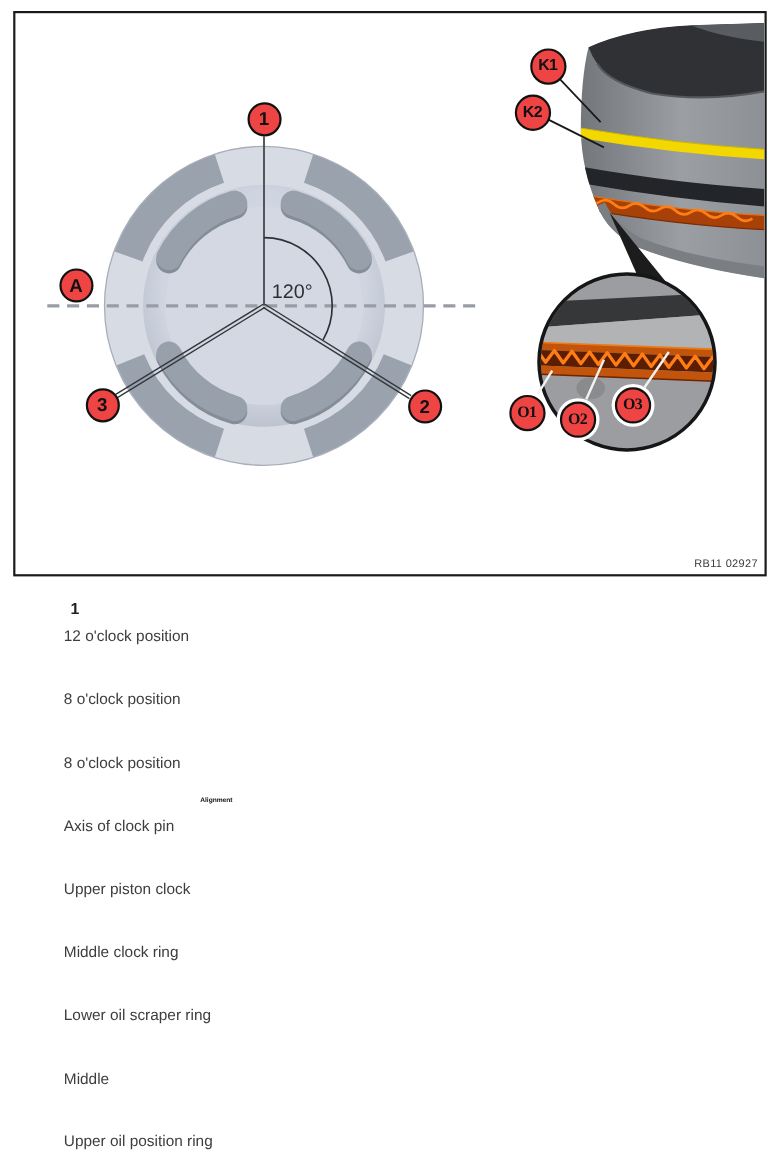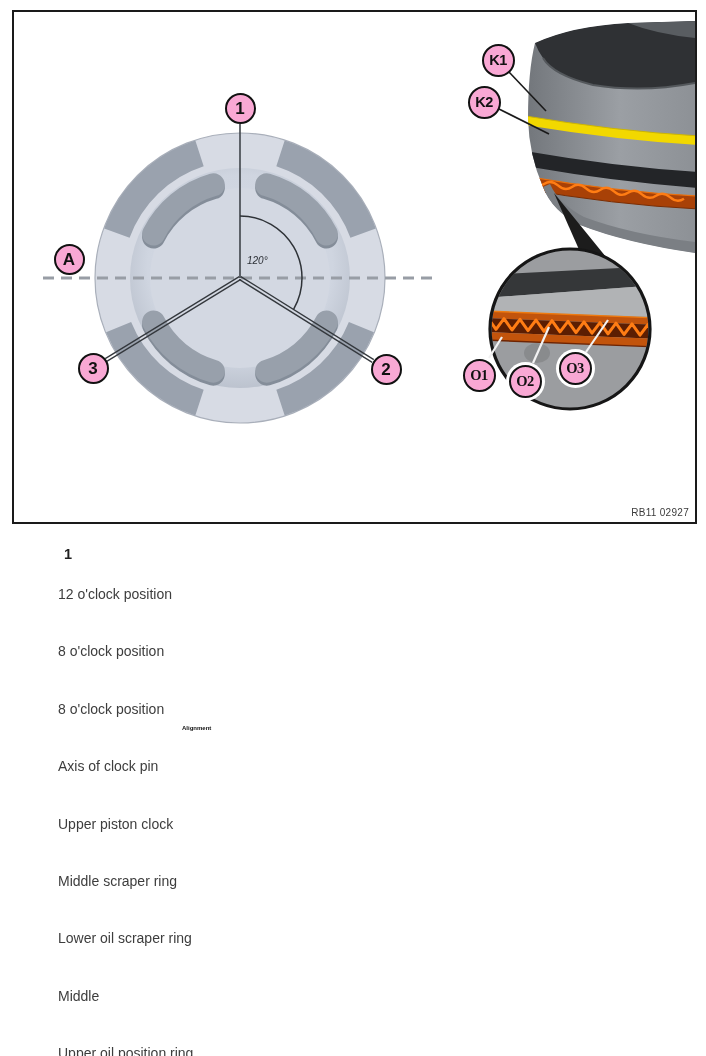--- a/index.html
+++ b/index.html
@@ -1,30 +1,30 @@
 <!DOCTYPE html>
 <html><head>
 <meta charset="utf-8">
 <style>
   html,body{margin:0;padding:0;background:#fff;}
   #page{position:relative;width:706px;height:1056px;background:#ffffff;overflow:hidden;
         font-family:"Liberation Sans", sans-serif;}
   #frame{position:absolute;left:12px;top:10px;width:681px;height:510px;
          border:2px solid #1a1a1a;background:#ffffff;box-sizing:content-box;}
   #artwork{position:absolute;left:0;top:0;}
-  .balloon{position:absolute;background:#f9a8d4;border:2.6px solid #111;border-radius:50%;
+  .balloon{position:absolute;background:#ef4444;border:2.6px solid #111;border-radius:50%;
            display:flex;align-items:center;justify-content:center;font-weight:bold;color:#111;
            box-sizing:border-box;line-height:1;}
   .b-sm{width:31px;height:31px;font-size:17px;}
   .b-md{width:33px;height:33px;font-size:14.5px;letter-spacing:-0.6px;}
   .b-halo{box-shadow:0 0 0 3px #ffffff;font-family:Liberation Serif, serif;}
-  #angle-label{position:absolute;left:233px;top:243px;font-size:10px;color:#2c3036;font-style:italic;}
+  #angle-label{position:absolute;left:233px;top:243px;font-size:18px;color:#2c3036;}
   #ref-code{position:absolute;right:6px;bottom:4px;font-size:10px;color:#3b3b3b;letter-spacing:.3px;}
   .legend-index{position:absolute;left:64px;font-size:14.5px;font-weight:bold;color:#1f1f1f;}
-  .legend-item{position:absolute;left:58px;font-size:14px;color:#3d3d3d;margin-top:16px;}
+  .legend-item{position:absolute;left:58px;font-size:14px;color:#3d3d3d;}
   #align-note{position:absolute;left:182px;top:725px;font-size:6px;font-weight:bold;color:#111;}
 </style>
 </head>
 <body>
 
 <div id="page">
 
   <div id="frame">
 
     <svg id="artwork" width="681" height="510" viewBox="0 0 681 510">
@@ -155,19 +155,19 @@
   </div>
 
   <div>
     <div class="legend-index" style="top:546px">1</div>
     <div class="legend-item" style="top:570px">12 o'clock position</div>
     <div class="legend-item" style="top:627px">8 o'clock position</div>
     <div class="legend-item" style="top:685px">8 o'clock position</div>
     <div id="align-note">Alignment</div>
     <div class="legend-item" style="top:742px">Axis of clock pin</div>
     <div class="legend-item" style="top:800px">Upper piston clock</div>
-    <div class="legend-item" style="top:857px">Middle scraper ring</div>
+    <div class="legend-item" style="top:857px">Middle clock ring</div>
     <div class="legend-item" style="top:914px">Lower oil scraper ring</div>
     <div class="legend-item" style="top:972px">Middle</div>
     <div class="legend-item" style="top:1029px">Upper oil position ring</div>
   </div>
 
 </div>
 
 </body></html>

